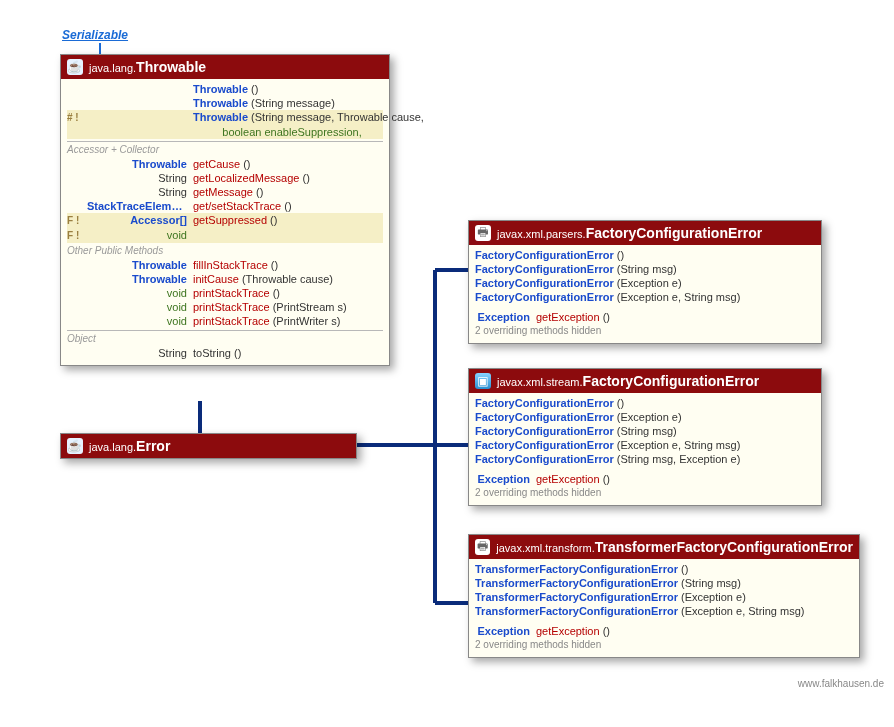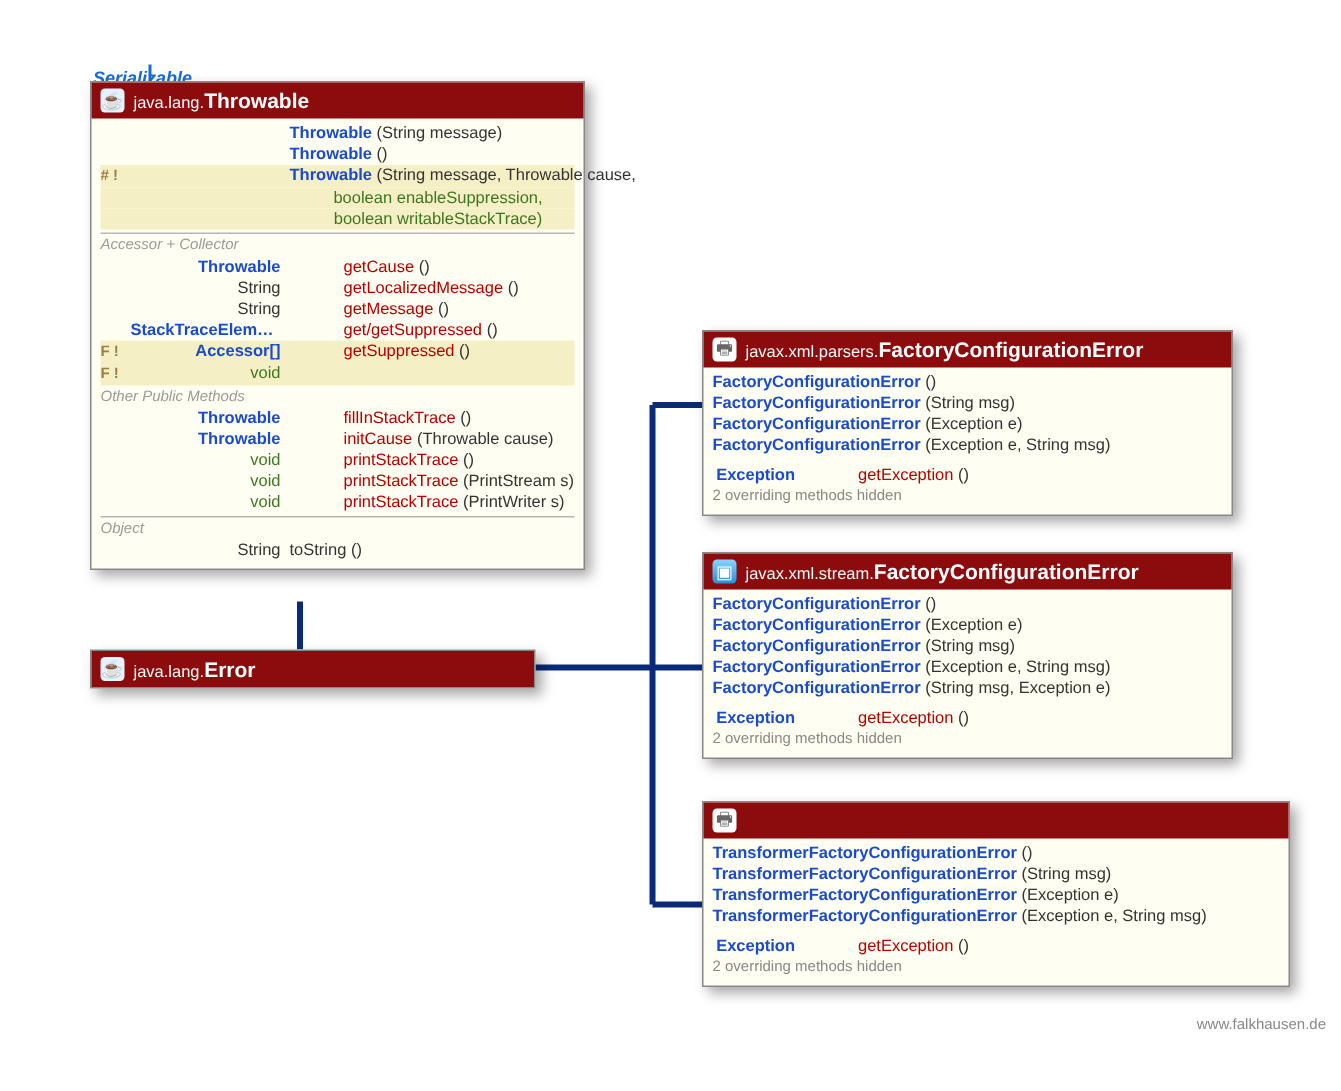--- a/index.html
+++ b/index.html
@@ -13,21 +13,20 @@
     position: relative;
     overflow: hidden;
   }
   .interface-label {
     position: absolute;
     color: #1a6bd6;
     font-weight: bold;
     font-style: italic;
     text-decoration: underline;
     font-size: 12px;
-    margin-top: 17px;
   }
   .class-box {
     position: absolute;
     background: #fffef2;
     border: 1px solid #888;
     box-shadow: 4px 4px 8px rgba(0,0,0,0.35);
   }
   .class-header {
     background: #8c0b0d;
     color: #fff;
@@ -81,21 +80,21 @@
     min-width: 100px;
     max-width: 100px;
     text-align: right;
     padding-right: 6px;
     overflow: hidden;
     text-overflow: ellipsis;
   }
   .ret.wide { width: 55px; min-width: 55px; max-width: 55px; }
   .type-link { color: #1a4bcc; font-weight: bold; }
   .type-kw { color: #3e7520; }
-  .method-link { color: #b50000; margin-left: 36px; }
+  .method-link { color: #b50000; }
   .plain { color: #333; }
   .paren { color: #333; }
   .bool { color: #3e7520; }
   .section-sep {
     border-top: 1px solid #b8b8b8;
     margin: 2px 0 1px 0;
   }
   .section-label {
     color: #9a9a9a;
     font-style: italic;
@@ -143,42 +142,37 @@
 <div class="class-box" style="left:60px; top:54px; width:328px;">
   <div class="class-header">
     <span class="icon icon-java">☕</span>
     <span><span class="pkg">java.lang.</span><span class="cls">Throwable</span></span>
   </div>
   <div class="class-body">
 
     <div class="row">
         <span class="mods"></span>
         <span class="ret"></span>
+        <span><span class="type-link">Throwable</span> <span class="paren">()</span></span>
+      </div>
+    <div class="row">
+        <span class="mods"></span>
+        <span class="ret"></span>
         <span><span class="type-link">Throwable</span> <span class="paren">(String message)</span></span>
-      </div>
-    <div class="row">
-        <span class="mods"></span>
-        <span class="ret"></span>
-        <span><span class="type-link">Throwable</span> <span class="paren">()</span></span>
       </div>
     <div class="row hl">
         <span class="mods"># !</span>
         <span class="ret"></span>
         <span><span class="type-link">Throwable</span> <span class="paren">(String message, Throwable cause,</span></span>
       </div>
     <div class="row hl indent-ctor">
         <span class="mods"></span>
         <span class="ret"></span>
         <span class="bool">boolean enableSuppression,</span>
       </div>
-    <div class="row hl indent-ctor">
-        <span class="mods"></span>
-        <span class="ret"></span>
-        <span class="bool">boolean writableStackTrace)</span>
-      </div>
 
     <div class="section-sep"></div>
     <div class="section-label">Accessor + Collector</div>
     <div class="row">
         <span class="mods"></span>
         <span class="ret type-link">Throwable</span>
         <span><span class="method-link">getCause</span> <span class="paren">()</span></span>
       </div>
     <div class="row">
         <span class="mods"></span>
@@ -186,21 +180,21 @@
         <span><span class="method-link">getLocalizedMessage</span> <span class="paren">()</span></span>
       </div>
     <div class="row">
         <span class="mods"></span>
         <span class="ret plain">String</span>
         <span><span class="method-link">getMessage</span> <span class="paren">()</span></span>
       </div>
     <div class="row">
         <span class="mods"></span>
         <span class="ret type-link">StackTraceElement[]</span>
-        <span><span class="method-link">get/getSuppressed</span> <span class="paren">()</span></span>
+        <span><span class="method-link">get/setStackTrace</span> <span class="paren">()</span></span>
       </div>
     <div class="row hl">
         <span class="mods">F !</span>
         <span class="ret type-link">Accessor[]</span>
         <span><span class="method-link">getSuppressed</span> <span class="paren">()</span></span>
       </div>
     <div class="row hl">
         <span class="mods">F !</span>
         <span class="ret type-kw">void</span>
       </div>
@@ -284,20 +278,21 @@
         <span class="ret wide type-link">Exception</span>
         <span><span class="method-link">getException</span> <span class="paren">()</span></span>
       </div>
     <div class="hidden-note">2 overriding methods hidden</div>
   </div>
 </div>
 
 <div class="class-box" style="left:468px; top:534px; width:390px;">
   <div class="class-header">
     <span class="icon icon-print">🖶</span>
+    <span><span class="pkg">javax.xml.transform.</span><span class="cls">TransformerFactoryConfigurationError</span></span>
   </div>
   <div class="class-body">
     <div class="row"><span class="type-link">TransformerFactoryConfigurationError</span>&nbsp;<span class="paren">()</span></div>
     <div class="row"><span class="type-link">TransformerFactoryConfigurationError</span>&nbsp;<span class="paren">(String msg)</span></div>
     <div class="row"><span class="type-link">TransformerFactoryConfigurationError</span>&nbsp;<span class="paren">(Exception e)</span></div>
     <div class="row"><span class="type-link">TransformerFactoryConfigurationError</span>&nbsp;<span class="paren">(Exception e, String msg)</span></div>
     <div style="height:6px;"></div>
     <div class="row">
         <span class="ret wide type-link">Exception</span>
         <span><span class="method-link">getException</span> <span class="paren">()</span></span>

